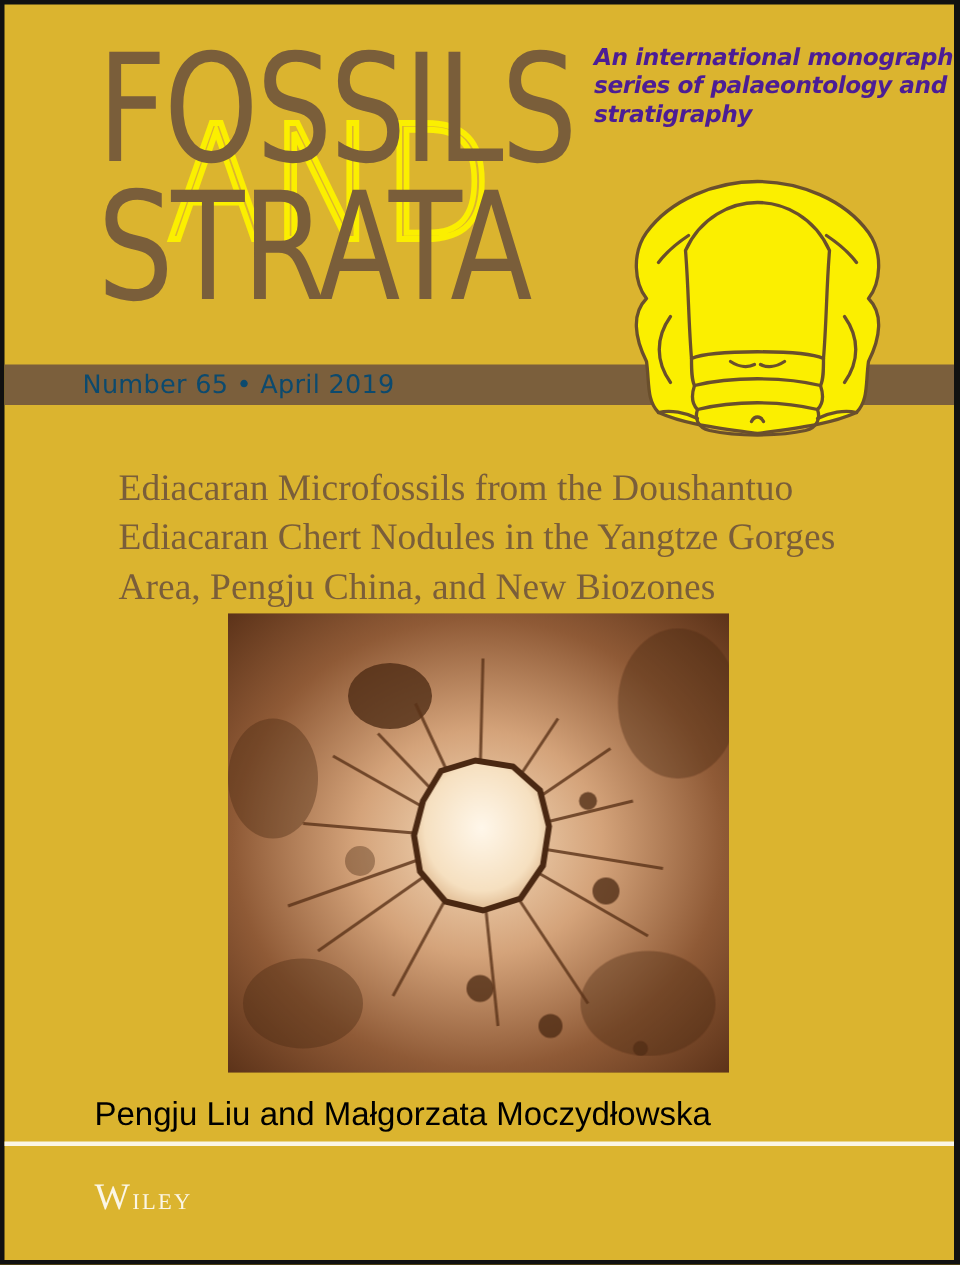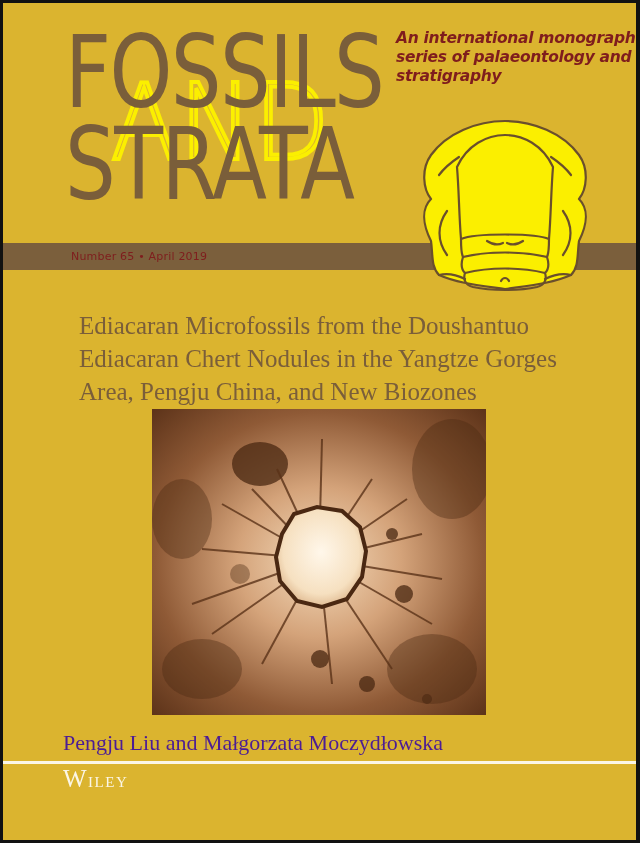--- a/index.html
+++ b/index.html
@@ -26,50 +26,50 @@
   .t-and {
     font-family:"DejaVu Sans", sans-serif; font-weight:200;
     color:transparent; -webkit-text-stroke:4px #fbef00;
     left:108px; top:67px; font-size:106px; letter-spacing:2px;
     line-height:1; white-space:nowrap;
     transform:scaleX(0.92); transform-origin:left top;
   }
   .tagline {
     left:393px; top:26px; width:240px;
     font-family:"DejaVu Sans", sans-serif; font-weight:bold; font-style:italic;
-    font-size:15.5px; line-height:19px; color:#7f1d1d;
+    font-size:15.5px; line-height:19px; color:#4c1d95;
     letter-spacing:-0.3px;
   }
   .band {
     left:0; top:240px; width:100%; height:27px; background:#7b5f3c;
   }
   .issue {
-    left:68px; top:244px;
-    font-family:"DejaVu Sans", sans-serif; font-size:11px; line-height:20px;
-    color:#7f1d1d; white-space:nowrap; letter-spacing:0.2px;
+    left:52px; top:244px;
+    font-family:"DejaVu Sans", sans-serif; font-size:17px; line-height:20px;
+    color:#0c4a6e; white-space:nowrap; letter-spacing:0.2px;
   }
   .mascot { left:414px; top:112px; width:176px; height:178px; }
   .book-title {
     left:60px; top:306px; width:560px;
     font-family:"Liberation Serif", "DejaVu Serif", serif;
     font-size:25px; line-height:33px; color:#7a5e3a;margin-left:16px;
   }
   .book-title div { white-space:nowrap; }
   .photo {
     left:149px; top:406px; width:334px; height:306px; overflow:hidden;
     background:radial-gradient(ellipse at 50% 50%, #fff2df 0%, #f3d7b4 12%, #a86f42 16%, #e9c59c 22%, #d3a37a 35%, #9a6540 55%, #6a3e22 80%, #5a3218 100%);
   }
   .author {
     left:60px; top:727px;
-    font-family:Liberation Serif, serif;
-    font-size:22px; line-height:26px; color:#4c1d95; white-space:nowrap;
+    font-family:Liberation Sans, sans-serif;
+    font-size:22px; line-height:26px; color:#000000; white-space:nowrap;
   }
   .rule { left:0; top:758px; width:100%; height:3px; background:#fbf6e6; }
   .publisher {
-    left:60px; top:764px;
+    left:60px; top:784px;
     font-family:"Liberation Serif", "DejaVu Serif", serif;
     font-size:21px; line-height:24px; color:#fbf6e6;
     font-variant:small-caps; letter-spacing:1.5px; white-space:nowrap;
   }
   .publisher .cap { font-size:25px; }
 </style>
 </head>
 <body>
 
 <div class="cover">

